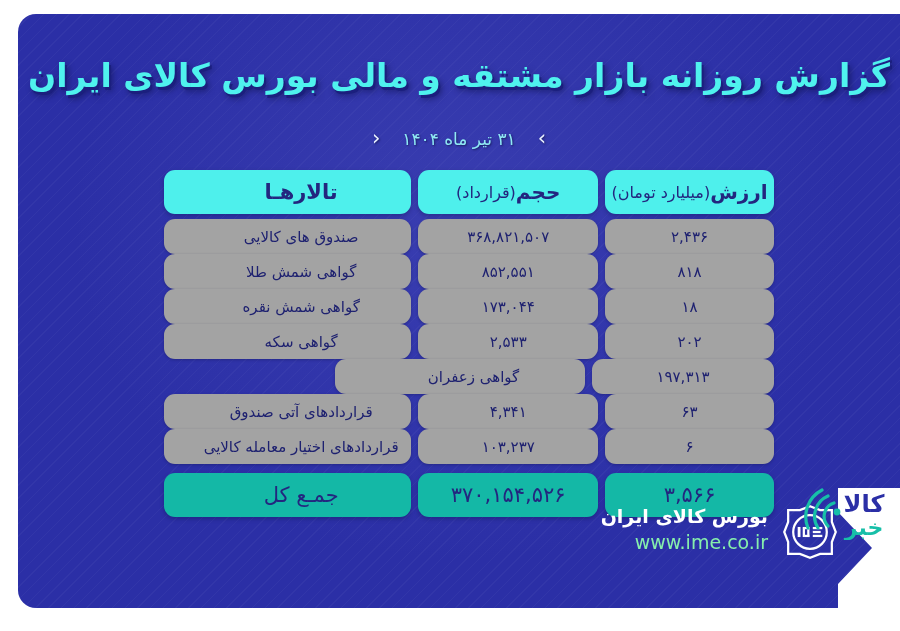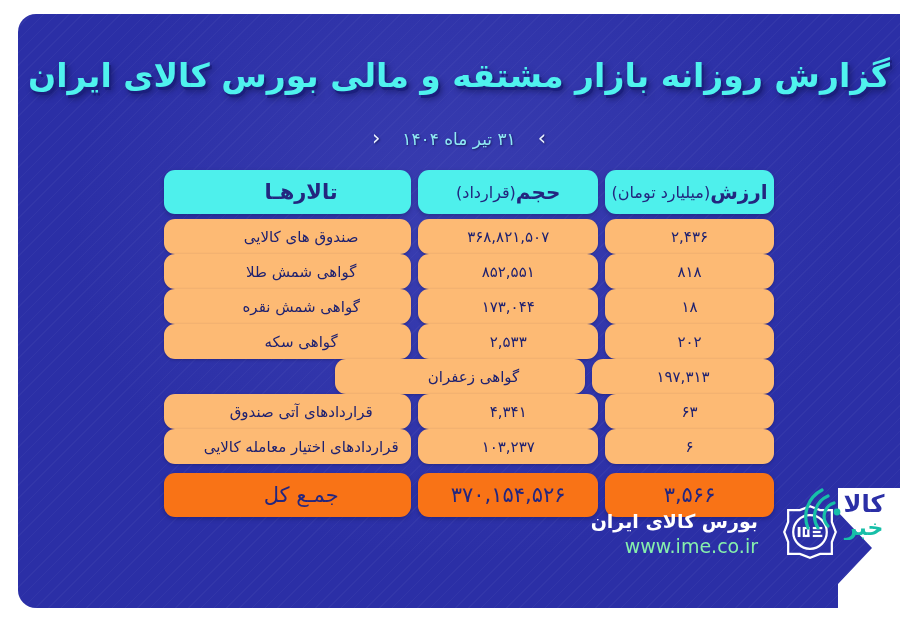--- a/index.html
+++ b/index.html
@@ -104,41 +104,41 @@
     font-size:19px;
     box-shadow:0 2px 4px rgba(10,12,60,.30);
   }
   .row-head .c-name { font-weight:bold; font-size:21px; letter-spacing:1px; }
   .hd-strong { font-weight:bold; font-size:20px; }
   .hd-light  { font-weight:normal; font-size:16px; }
 
   
   .row-data .cell {
     height:35px;
-    background:#fdba74;
+    background:#a3a3a3;
     color:#1E2170;
     font-size:15px;
     box-shadow:0 1px 3px rgba(10,12,60,.30);
   }
   .row-data .c-name { font-size:15px; }
 
   
   .row-total { margin-top:4px; }
   .row-total .cell {
     height:44px;
-    background:#f97316;
+    background:#14b8a6;
     color:#23267F;
     font-size:21px;
     box-shadow:0 2px 4px rgba(10,12,60,.30);
   }
 
   
   .brand {
     position:absolute; right:62px; bottom:48px;
-    display:flex; align-items:flex-end; gap:24px;
+    display:flex; align-items:flex-start; gap:14px;
     z-index:7;
   }
   .brand-text { text-align:right; direction:rtl; }
   .brand-name {
     font-size:19px; color:#FFFFFF; font-weight:bold;
     line-height:1.35; direction:rtl;
   }
   .brand-url {
     font-size:19px; color:#86efac; direction:ltr;
     font-family:"DejaVu Sans",sans-serif; line-height:1.35;

